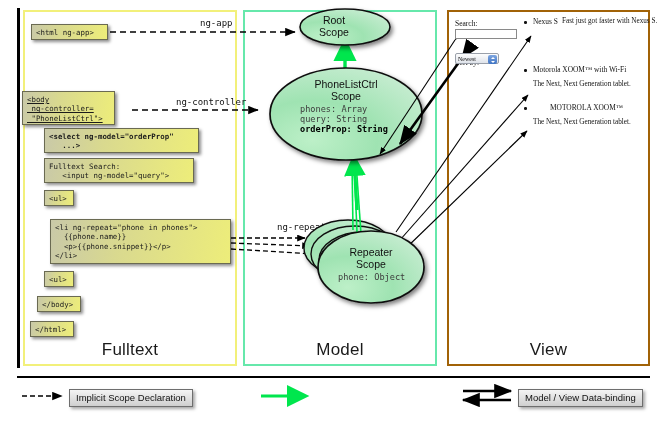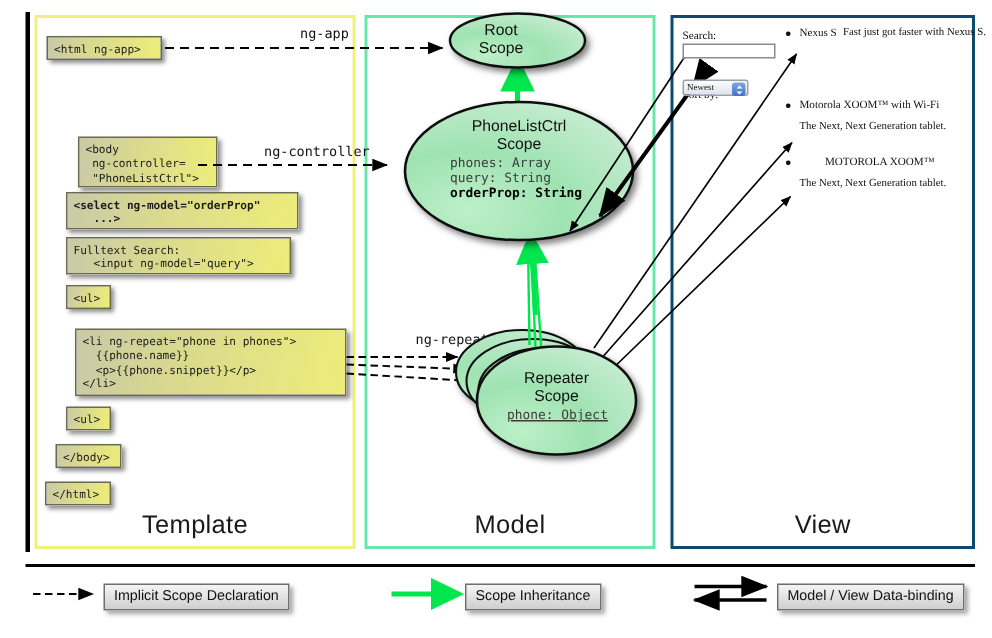--- a/index.html
+++ b/index.html
@@ -9,21 +9,21 @@
   }
   #stage{position:absolute;left:0;top:0;width:661px;height:425px;}
 
   
   .left-rule{position:absolute;left:17px;top:8px;width:3px;height:360px;background:#000;}
 
   
   .panel{position:absolute;background:#ffffff;box-sizing:border-box;}
   .panel-template{left:23px;top:10px;width:214px;height:356px;border:2px solid #f2f07a;}
   .panel-model{left:243px;top:10px;width:194px;height:356px;border:2px solid #66e8ab;}
-  .panel-view{left:447px;top:10px;width:203px;height:356px;border:2px solid #0c4a6e;}
+  .panel-view{left:447px;top:10px;width:203px;height:356px;border:2px solid #a16207;}
   .panel-label{position:absolute;bottom:4px;left:0;width:100%;text-align:center;
     font-size:17px;color:#1a1a1a;letter-spacing:.2px;}
 
   
   .codebox{
     position:absolute;box-sizing:border-box;
     border:1px solid #6a6a52;
     background:linear-gradient(100deg,#c9c9a8 0%,#d9d98f 38%,#eded7a 100%);
     box-shadow:2px 2px 3px rgba(0,0,0,.45);
     font-family:"DejaVu Sans Mono","Liberation Mono",monospace;
@@ -72,32 +72,32 @@
     padding:2px 6px;white-space:nowrap;line-height:12px;}
 </style>
 </head>
 <body>
 
 <div id="stage">
 
   <div class="left-rule"></div>
 
   <div class="panel panel-template">
-    <div class="panel-label">Template</div>
+    <div class="panel-label">Fulltext</div>
   </div>
   <div class="panel panel-model">
     <div class="panel-label">Model</div>
   </div>
   <div class="panel panel-view">
     <div class="panel-label">View</div>
   </div>
 
   <div class="codebox" style="left:31px;top:24px;width:77px;height:16px;">&lt;html ng-app&gt;</div>
 
-  <div class="codebox" style="left:52px;top:91px;width:93px;height:34px;">&lt;body
+  <div class="codebox" style="left:22px;top:91px;width:93px;height:34px;text-decoration:underline;">&lt;body
  ng-controller=
  "PhoneListCtrl"&gt;</div>
 
   <div class="codebox bold" style="left:44px;top:128px;width:155px;height:25px;">&lt;select ng-model="orderProp"
    ...&gt;</div>
 
   <div class="codebox" style="left:44px;top:158px;width:150px;height:25px;">Fulltext Search:
    &lt;input ng-model="query"&gt;</div>
 
   <div class="codebox" style="left:44px;top:190px;width:30px;height:16px;">&lt;ul&gt;</div>
@@ -205,21 +205,21 @@
   <div class="scope-text scope-title" style="left:296px;top:79px;width:100px;">PhoneListCtrl
 Scope</div>
   <div class="scope-props" style="position:absolute;left:300px;top:105px;width:130px;">
     <span style="white-space:pre;">phones: Array
 query: String
 </span><b>orderProp: String</b>
   </div>
 
   <div class="scope-text scope-title" style="left:331px;top:247px;width:80px;">Repeater
 Scope</div>
-  <div class="scope-props" style="position:absolute;left:338px;top:273px;width:110px;text-decoration:underline;">phone: Object</div>
+  <div class="scope-props" style="position:absolute;left:338px;top:273px;width:110px;">phone: Object</div>
 
   <div class="v-label" style="left:455px;top:19px;">Search:</div>
   <input class="v-input" type="text" style="left: 455px; top: 29px; width: 62px; height: 10px; font-size: 7px; padding: 0px 2px; font-family: &quot;Liberation Serif&quot;, serif;" placeholder="">
 
   <div class="v-label" style="left:455px;top:43px;margin-top:15px;">Sort by:</div>
   <div class="v-select" style="left:455px;top:53px;width:44px;height:11px;">
     <span>Newest</span>
     <span class="knob"></span>
   </div>
 
@@ -241,16 +241,15 @@
 
     <line x1="22" y1="396" x2="62" y2="396" stroke="#000" stroke-width="1.4" stroke-dasharray="5,3" marker-end="url(#arrBlack)"></line>
 
     <line x1="261" y1="396" x2="303" y2="396" stroke="#00e64d" stroke-width="3.2" marker-end="url(#arrGreen)"></line>
 
     <line x1="463" y1="391" x2="511" y2="391" stroke="#000" stroke-width="2.4" marker-end="url(#arrBlack)"></line>
     <line x1="511" y1="400" x2="463" y2="400" stroke="#000" stroke-width="2.4" marker-end="url(#arrBlack)"></line>
   </svg>
 
   <div class="legend-box" style="left:69px;top:389px;">Implicit Scope Declaration</div>
-  <div class="legend-box" style="left:310px;top:389px;">Scope Inheritance</div>
   <div class="legend-box" style="left:518px;top:389px;">Model / View Data-binding</div>
 
 </div>
 
 </body></html>

